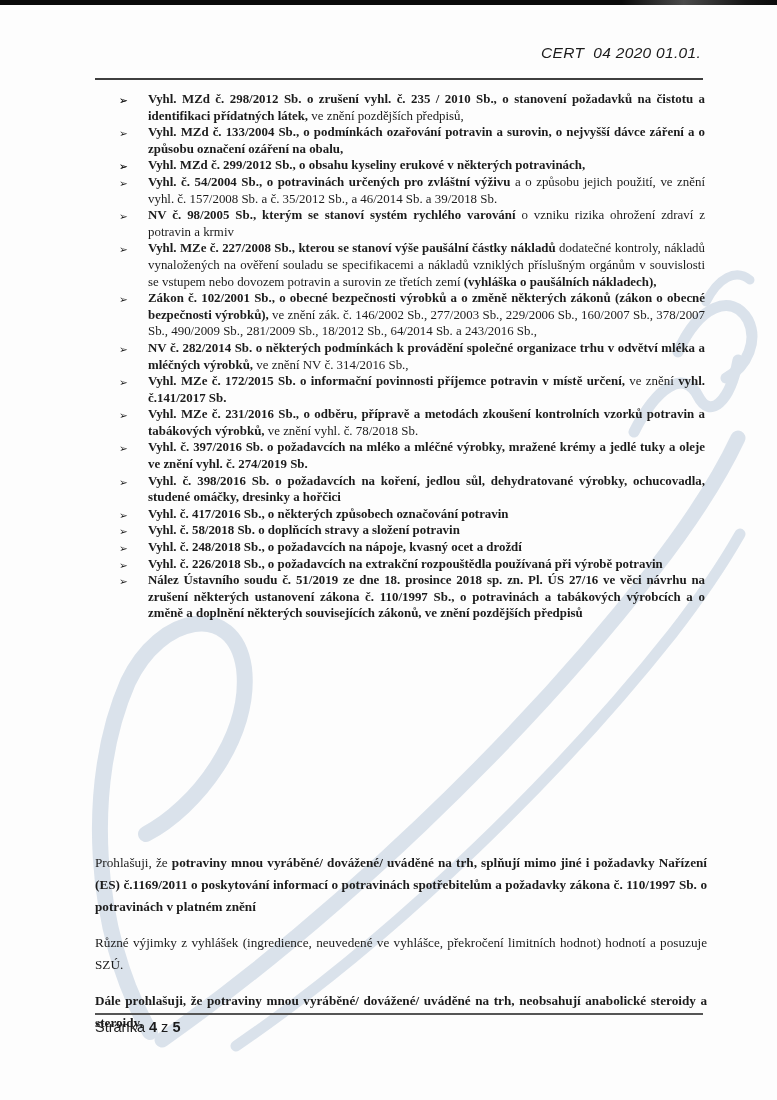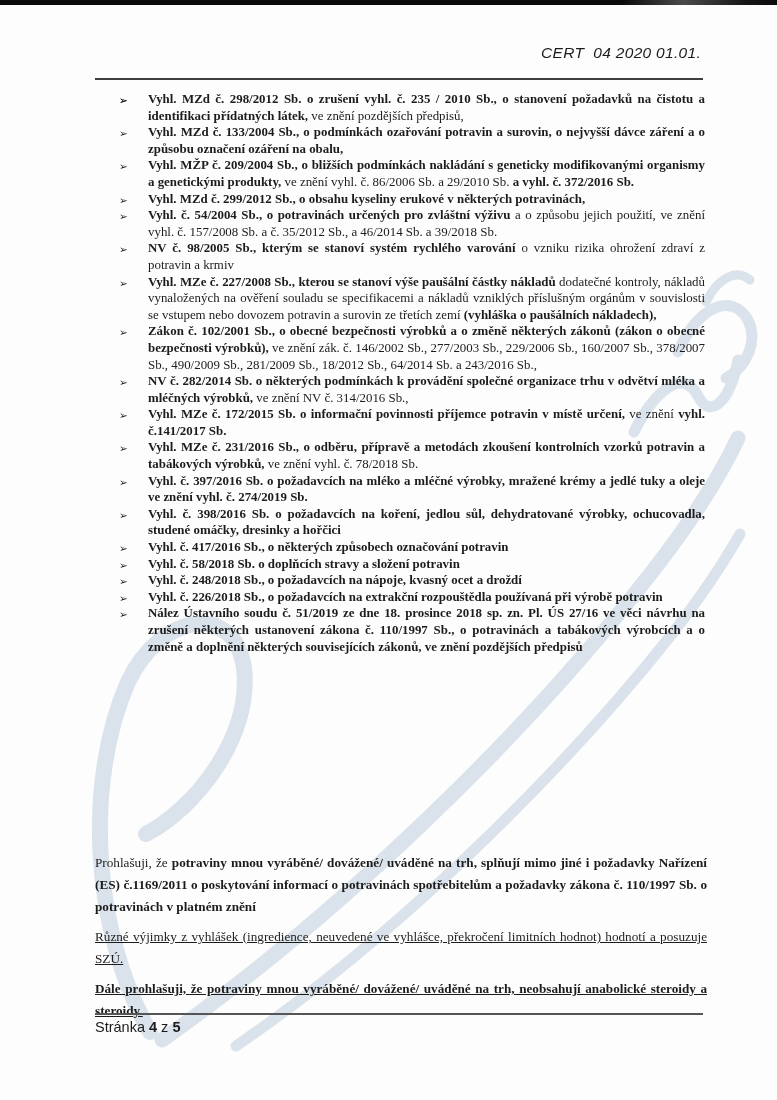--- a/index.html
+++ b/index.html
@@ -46,21 +46,21 @@
   }
   .bullet{
     position:absolute;left:24px;top:1px;
     font-family:"DejaVu Sans", sans-serif;
     font-size:10.5px;font-weight:400;
   }
   .paragraphs{
     position:absolute;top:852px;left:95px;width:612px;z-index:1;
     font-size:13.2px;line-height:22px;text-align:justify;
   }
-  .para + .para{margin-top:8px;text-decoration:underline;}
+  .para + .para{margin-top:14px;}
   .footer-rule{
     position:absolute;top:1013px;left:95px;width:608px;height:1.6px;
     background:#555;z-index:1;
   }
   .footer-text{
     position:absolute;top:1019px;left:95px;width:608px;
     text-align:left;
     font-family:"Liberation Sans", sans-serif;
     font-size:14.5px;z-index:1;
   }
@@ -86,21 +86,21 @@
   </svg>
 
   <div class="header-code">CERT  04 2020 01.01.</div>
 
   <div class="header-rule"></div>
 
   <div class="list">
       <div class="list-item"><span class="bullet">➢</span></div>
       <div class="list-item"><span class="bullet">➢</span><span class="item-text"><span class="b">Vyhl. MZd č. 298/2012 Sb. o zrušení vyhl. č. 235 / 2010 Sb., o stanovení požadavků na čistotu a identifikaci přídatných látek,</span><span class="r"> ve znění pozdějších předpisů,</span></span></div>
       <div class="list-item"><span class="bullet">➢</span><span class="item-text"><span class="b">Vyhl. MZd č. 133/2004 Sb., o podmínkách ozařování potravin a surovin, o nejvyšší dávce záření a o způsobu označení ozáření na obalu,</span></span></div>
-      <div class="list-item"><span class="bullet">➢</span><span class="item-text"><span class="b">Vyhl. MŽP č. 209/2004 Sb., o bližších podmínkách nakládání s geneticky modifikovanými organismy a genetickými produkty,</span><span class="r"> ve znění vyhl. č. 86/2006 Sb. a 29/2010 Sb. </span><span class="b">a vyhl. č. 372/2016 Sb.</span></span></div>
+      <div class="list-item"><span class="bullet">➢</span></div>
       <div class="list-item"><span class="bullet">➢</span><span class="item-text"><span class="b">Vyhl. MZd č. 299/2012 Sb., o obsahu kyseliny erukové v některých potravinách,</span></span></div>
       <div class="list-item"><span class="bullet">➢</span><span class="item-text"><span class="b">Vyhl. č. 54/2004 Sb., o potravinách určených pro zvláštní výživu</span><span class="r"> a o způsobu jejich použití, ve znění vyhl. č. 157/2008 Sb. a č. 35/2012 Sb., a 46/2014 Sb. a 39/2018 Sb.</span></span></div>
       <div class="list-item"><span class="bullet">➢</span><span class="item-text"><span class="b">NV č. 98/2005 Sb., kterým se stanoví systém rychlého varování</span><span class="r"> o vzniku rizika ohrožení zdraví z potravin a krmiv</span></span></div>
       <div class="list-item"><span class="bullet">➢</span><span class="item-text"><span class="b">Vyhl. MZe č. 227/2008 Sb., kterou se stanoví výše paušální částky nákladů</span><span class="r"> dodatečné kontroly, nákladů vynaložených na ověření souladu se specifikacemi a nákladů vzniklých příslušným orgánům v souvislosti se vstupem nebo dovozem potravin a surovin ze třetích zemí </span><span class="b">(vyhláška o paušálních nákladech),</span></span></div>
       <div class="list-item"><span class="bullet">➢</span><span class="item-text"><span class="b">Zákon č. 102/2001 Sb., o obecné bezpečnosti výrobků a o změně některých zákonů (zákon o obecné bezpečnosti výrobků),</span><span class="r"> ve znění zák. č. 146/2002 Sb., 277/2003 Sb., 229/2006 Sb., 160/2007 Sb., 378/2007 Sb., 490/2009 Sb., 281/2009 Sb., 18/2012 Sb., 64/2014 Sb. a 243/2016 Sb.,</span></span></div>
       <div class="list-item"><span class="bullet">➢</span><span class="item-text"><span class="b">NV č. 282/2014 Sb. o některých podmínkách k provádění společné organizace trhu v odvětví mléka a mléčných výrobků,</span><span class="r"> ve znění NV č. 314/2016 Sb.,</span></span></div>
       <div class="list-item"><span class="bullet">➢</span><span class="item-text"><span class="b">Vyhl. MZe č. 172/2015 Sb. o informační povinnosti příjemce potravin v místě určení,</span><span class="r"> ve znění </span><span class="b">vyhl. č.141/2017 Sb.</span></span></div>
       <div class="list-item"><span class="bullet">➢</span><span class="item-text"><span class="b">Vyhl. MZe č. 231/2016 Sb., o odběru, přípravě a metodách zkoušení kontrolních vzorků potravin a tabákových výrobků,</span><span class="r"> ve znění vyhl. č. 78/2018 Sb.</span></span></div>
       <div class="list-item"><span class="bullet">➢</span><span class="item-text"><span class="b">Vyhl. č. 397/2016 Sb. o požadavcích na mléko a mléčné výrobky, mražené krémy a jedlé tuky a oleje ve znění vyhl. č. 274/2019 Sb.</span></span></div>
       <div class="list-item"><span class="bullet">➢</span><span class="item-text"><span class="b">Vyhl. č. 398/2016 Sb. o požadavcích na koření, jedlou sůl, dehydratované výrobky, ochucovadla, studené omáčky, dresinky a hořčici</span></span></div>

